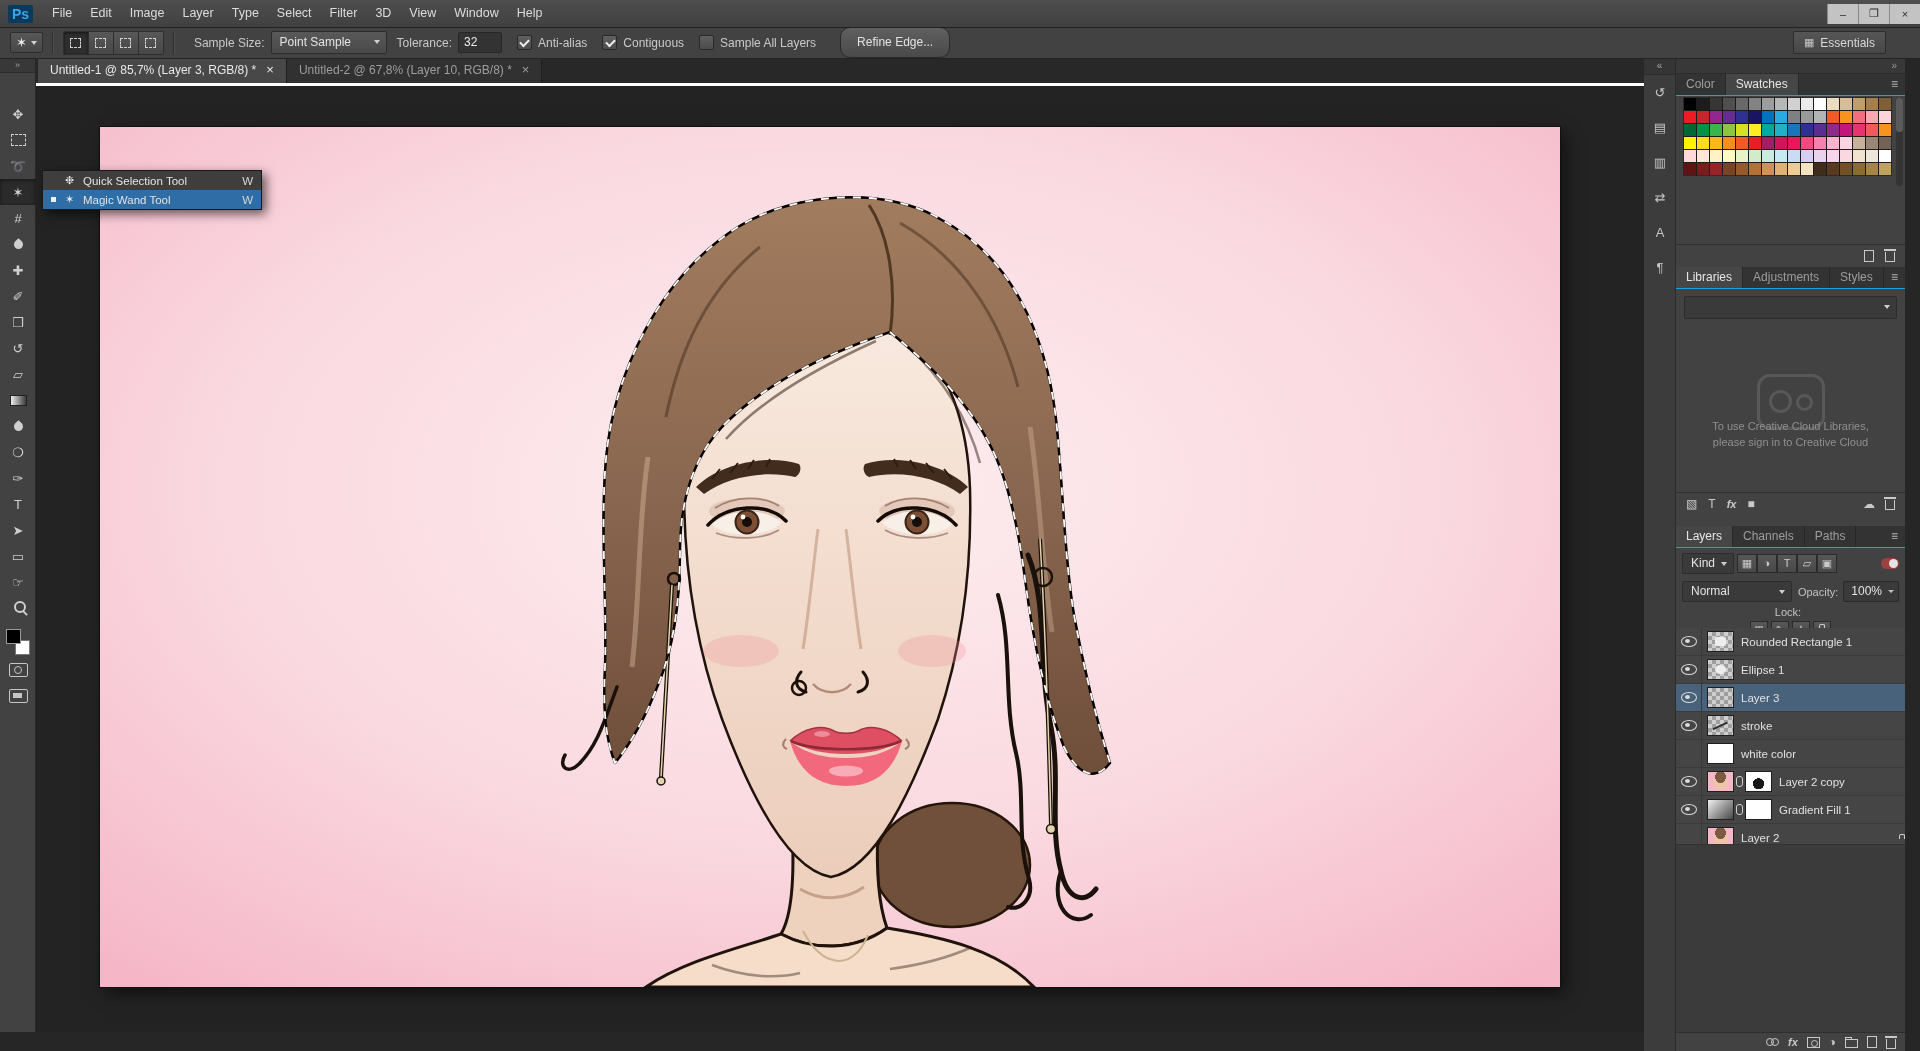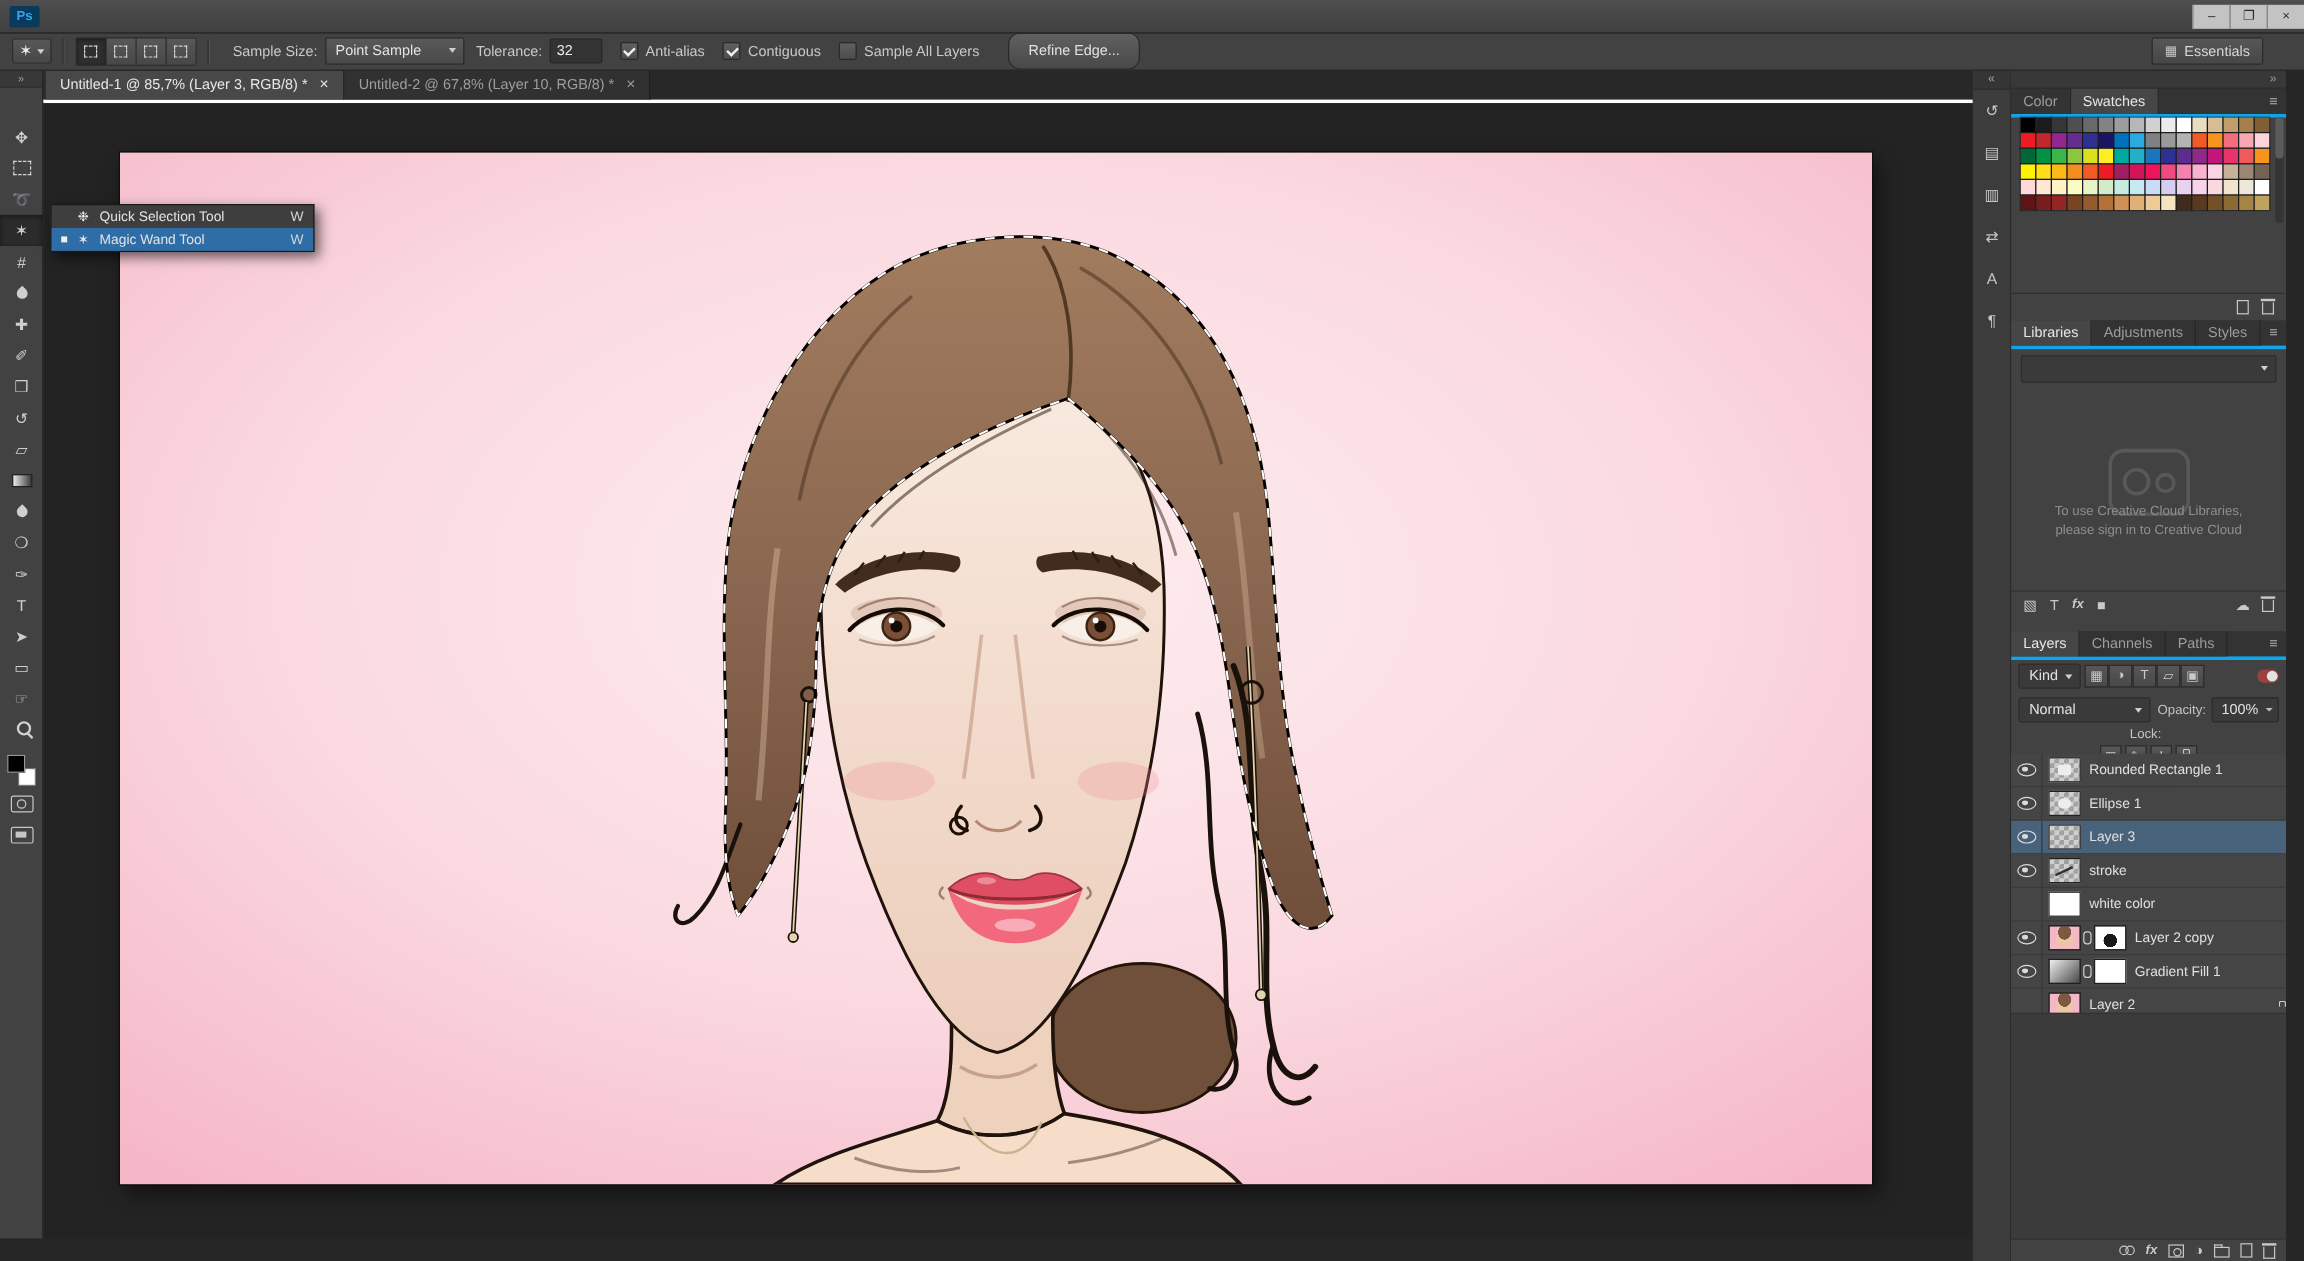--- a/index.html
+++ b/index.html
@@ -3,21 +3,21 @@
 <meta charset="utf-8">
 <style>
   html,body{margin:0;padding:0;background:#111;}
   #app{position:relative;width:1920px;height:1051px;background:#262626;overflow:hidden;
        font-family:"Liberation Sans",sans-serif;color:#d6d6d6;font-size:12px;cursor:default;user-select:none;}
 
   
   .menubar{position:absolute;left:0;top:0;width:100%;height:27px;background:linear-gradient(#4e4e4e,#404040);
            border-bottom:1px solid #222;display:flex;align-items:center;z-index:40;}
   .ps-logo{width:25px;height:18px;margin:0 10px 0 8px;background:#0a3a5c;color:#35a7f0;font-weight:bold;
-           font-size:11px;display:flex;align-items:center;justify-content:center;border-radius:2px;}
+           font-size:14px;display:flex;align-items:center;justify-content:center;border-radius:2px;}
   .menu-items{display:flex;height:100%;align-items:center;}
   .menu-item{padding:0 9px;font-size:12.5px;color:#dcdcdc;line-height:27px;}
   .win-controls{margin-left:auto;display:flex;}
   .winbtn{width:30px;height:20px;background:#c3c3c3;color:#2b2b2b;display:flex;align-items:center;
           justify-content:center;font-size:11px;border-left:1px solid #8a8a8a;}
 
   
   .optionsbar{position:absolute;left:0;top:27px;width:100%;height:31px;background:#424242;
               border-bottom:1px solid #232323;display:flex;align-items:center;z-index:35;}
   .ob-toolchip{display:flex;align-items:center;gap:4px;margin-left:10px;padding:2px 5px;
@@ -108,21 +108,21 @@
   
   .dock-collapsed{position:absolute;left:1644px;top:58px;width:32px;height:993px;background:#3c3c3c;
                   border-right:1px solid #2b2b2b;box-sizing:border-box;z-index:20;}
   .dc-head{height:16px;color:#a8a8a8;font-size:10px;text-align:center;line-height:16px;background:#353535;border-bottom:1px solid #2c2c2c;}
   .dc-icon{width:32px;height:35px;display:flex;align-items:center;justify-content:center;color:#c6c6c6;font-size:13px;}
 
   
   .panels{position:absolute;left:1676px;top:58px;width:229px;height:993px;background:#424242;z-index:20;}
   .dock-header{position:absolute;top:0;left:0;right:0;height:16px;background:#383838;color:#9a9a9a;
                text-align:right;padding-right:8px;font-size:10px;line-height:16px;border-bottom:1px solid #2c2c2c;box-sizing:border-box;}
-  .ptabs-row{position:absolute;left:0;right:0;height:21px;background:#333;border-bottom:3px solid #0ea5e9;display:flex;align-items:stretch;}
+  .ptabs-row{position:absolute;left:0;right:0;height:21px;background:#333;border-bottom:1px solid #0ea5e9;display:flex;align-items:stretch;}
   .ptab{padding:0 10px;line-height:21px;font-size:12px;color:#9d9d9d;background:#333;border-right:1px solid #272727;white-space:nowrap;}
   .ptab.active{background:#464646;color:#e6e6e6;}
   .pmenu{margin-left:auto;padding-right:7px;line-height:21px;color:#b3b3b3;font-size:12px;}
 
   .swatch-grid{position:absolute;top:40px;left:8px;width:209px;display:flex;flex-wrap:wrap;gap:1px;}
   .swatch{width:12px;height:12px;outline:1px solid rgba(0,0,0,.35);}
   .swatch-scroll{position:absolute;right:2px;top:40px;width:7px;height:88px;background:#343434;border-radius:3px;}
   .swatch-scroll::after{content:"";display:block;width:7px;height:34px;background:#5b5b5b;border-radius:3px;}
   .pfooter{position:absolute;left:0;right:0;height:22px;border-top:1px solid #2f2f2f;display:flex;
            align-items:center;justify-content:flex-end;gap:11px;padding:0 10px;box-sizing:border-box;}
@@ -201,20 +201,33 @@
   .i-link::before,.i-link::after{content:"";position:absolute;width:6px;height:6px;border:1.5px solid #c9c9c9;border-radius:50%;top:0;}
   .i-link::before{left:0;} .i-link::after{left:5px;}
 </style>
 </head>
 <body>
 
 <div id="app">
 
   <div class="menubar">
     <div class="ps-logo">Ps</div>
+    <div class="menu-items">
+        <span class="menu-item">File</span>
+        <span class="menu-item">Edit</span>
+        <span class="menu-item">Image</span>
+        <span class="menu-item">Layer</span>
+        <span class="menu-item">Type</span>
+        <span class="menu-item">Select</span>
+        <span class="menu-item">Filter</span>
+        <span class="menu-item">3D</span>
+        <span class="menu-item">View</span>
+        <span class="menu-item">Window</span>
+        <span class="menu-item">Help</span>
+      </div>
     <div class="win-controls">
         <span class="winbtn">–</span>
         <span class="winbtn">❐</span>
         <span class="winbtn">×</span>
       </div>
   </div>
 
   <div class="optionsbar">
     <span class="ob-toolchip">
       <span class="tglyph">✶</span>

